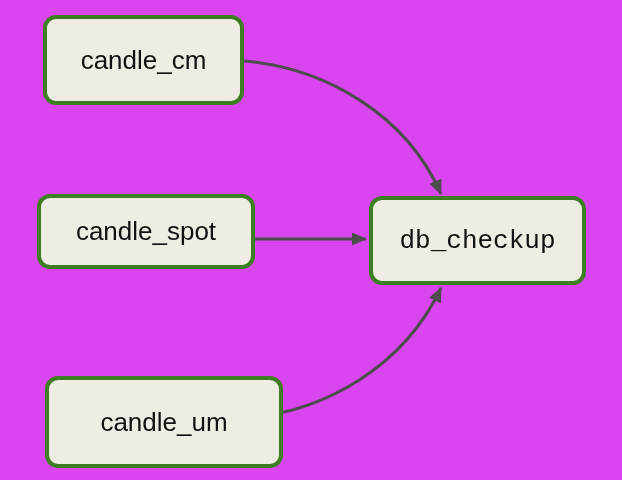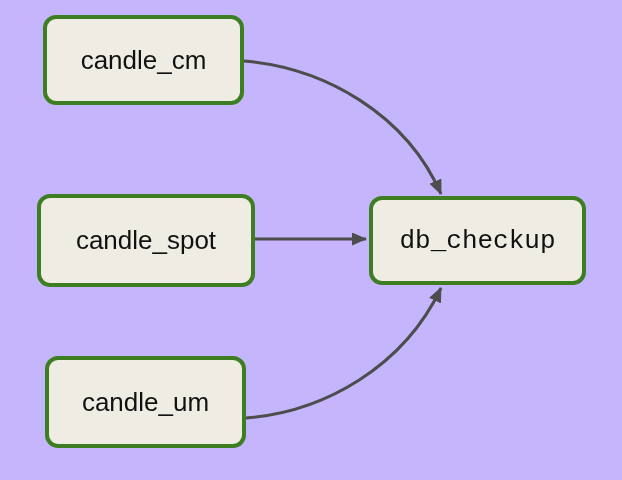--- a/index.html
+++ b/index.html
@@ -5,21 +5,21 @@
   html, body {
     margin: 0;
     padding: 0;
     background: #f0f0f0;
     font-family: "Liberation Sans", "DejaVu Sans", sans-serif;
   }
   .canvas {
     position: relative;
     width: 622px;
     height: 480px;
-    background: #c4b5fd;
+    background: #d946ef;
     overflow: hidden;
   }
   .edges-layer {
     position: absolute;
     left: 0;
     top: 0;
     width: 622px;
     height: 480px;
   }
   .edge {
@@ -35,22 +35,22 @@
     border-radius: 13px;
     display: flex;
     align-items: center;
     justify-content: center;
     font-size: 26px;
     color: #111111;
     cursor: pointer;
     user-select: none;
   }
   .node-candle-cm   { left: 43px;  top: 15px;  width: 201px; height: 90px; }
-  .node-candle-spot { left: 37px;  top: 194px; width: 218px; height: 93px; }
-  .node-candle-um   { left: 45px;  top: 356px; width: 201px; height: 92px; }
+  .node-candle-spot { left: 37px;  top: 194px; width: 218px; height: 75px; }
+  .node-candle-um   { left: 45px;  top: 376px; width: 238px; height: 92px; }
   .node-db-checkup  { left: 369px; top: 196px; width: 217px; height: 89px; font-family: Liberation Mono, monospace; }
 </style>
 </head>
 <body>
 
 <div class="canvas">
 
   <svg class="edges-layer" viewBox="0 0 622 480" xmlns="http://www.w3.org/2000/svg" aria-hidden="true">
     <defs>
       <marker id="arrowhead" markerUnits="userSpaceOnUse" markerWidth="16" markerHeight="14" refX="14" refY="6.5" orient="auto">

